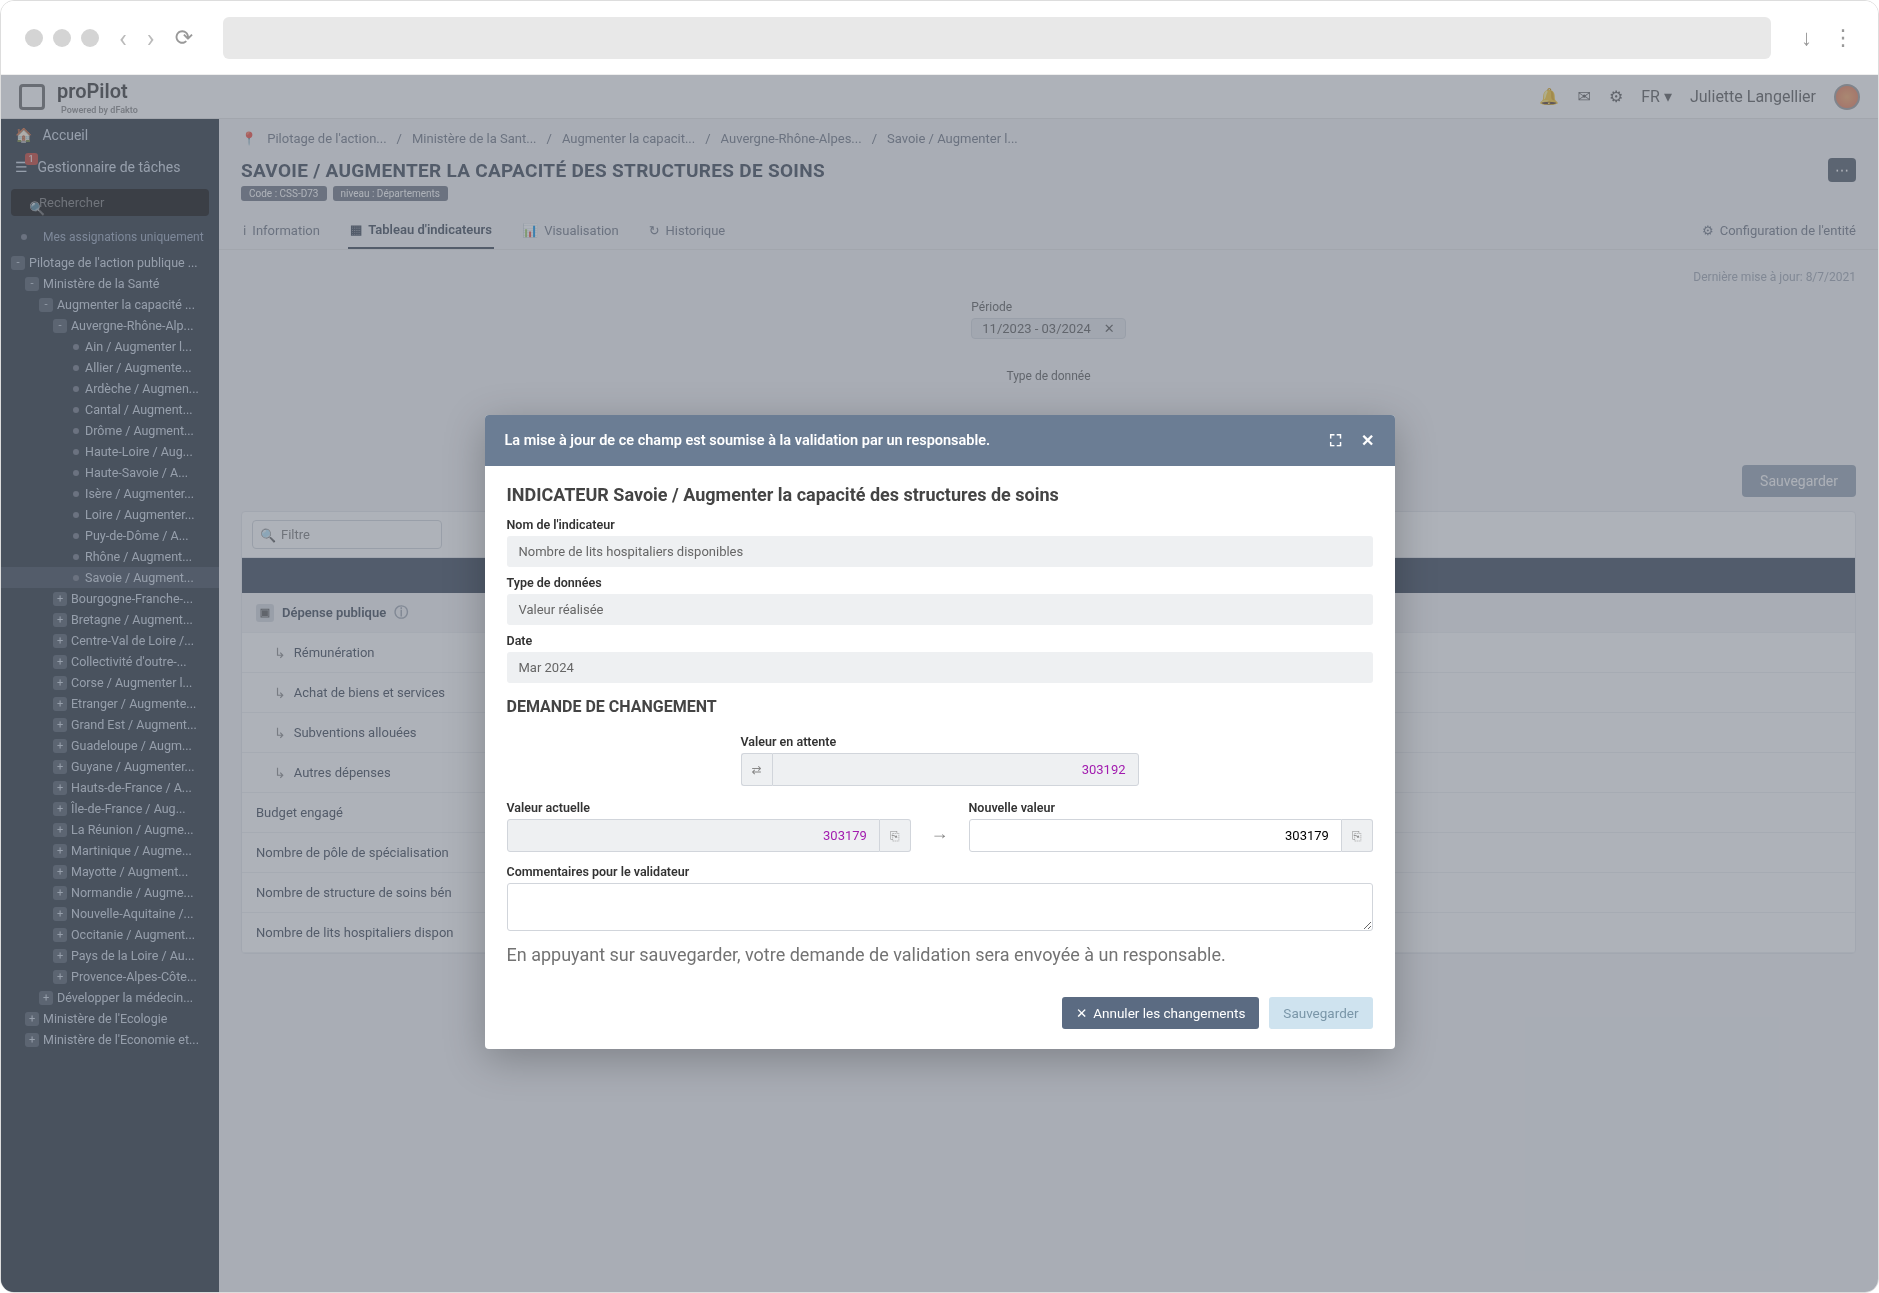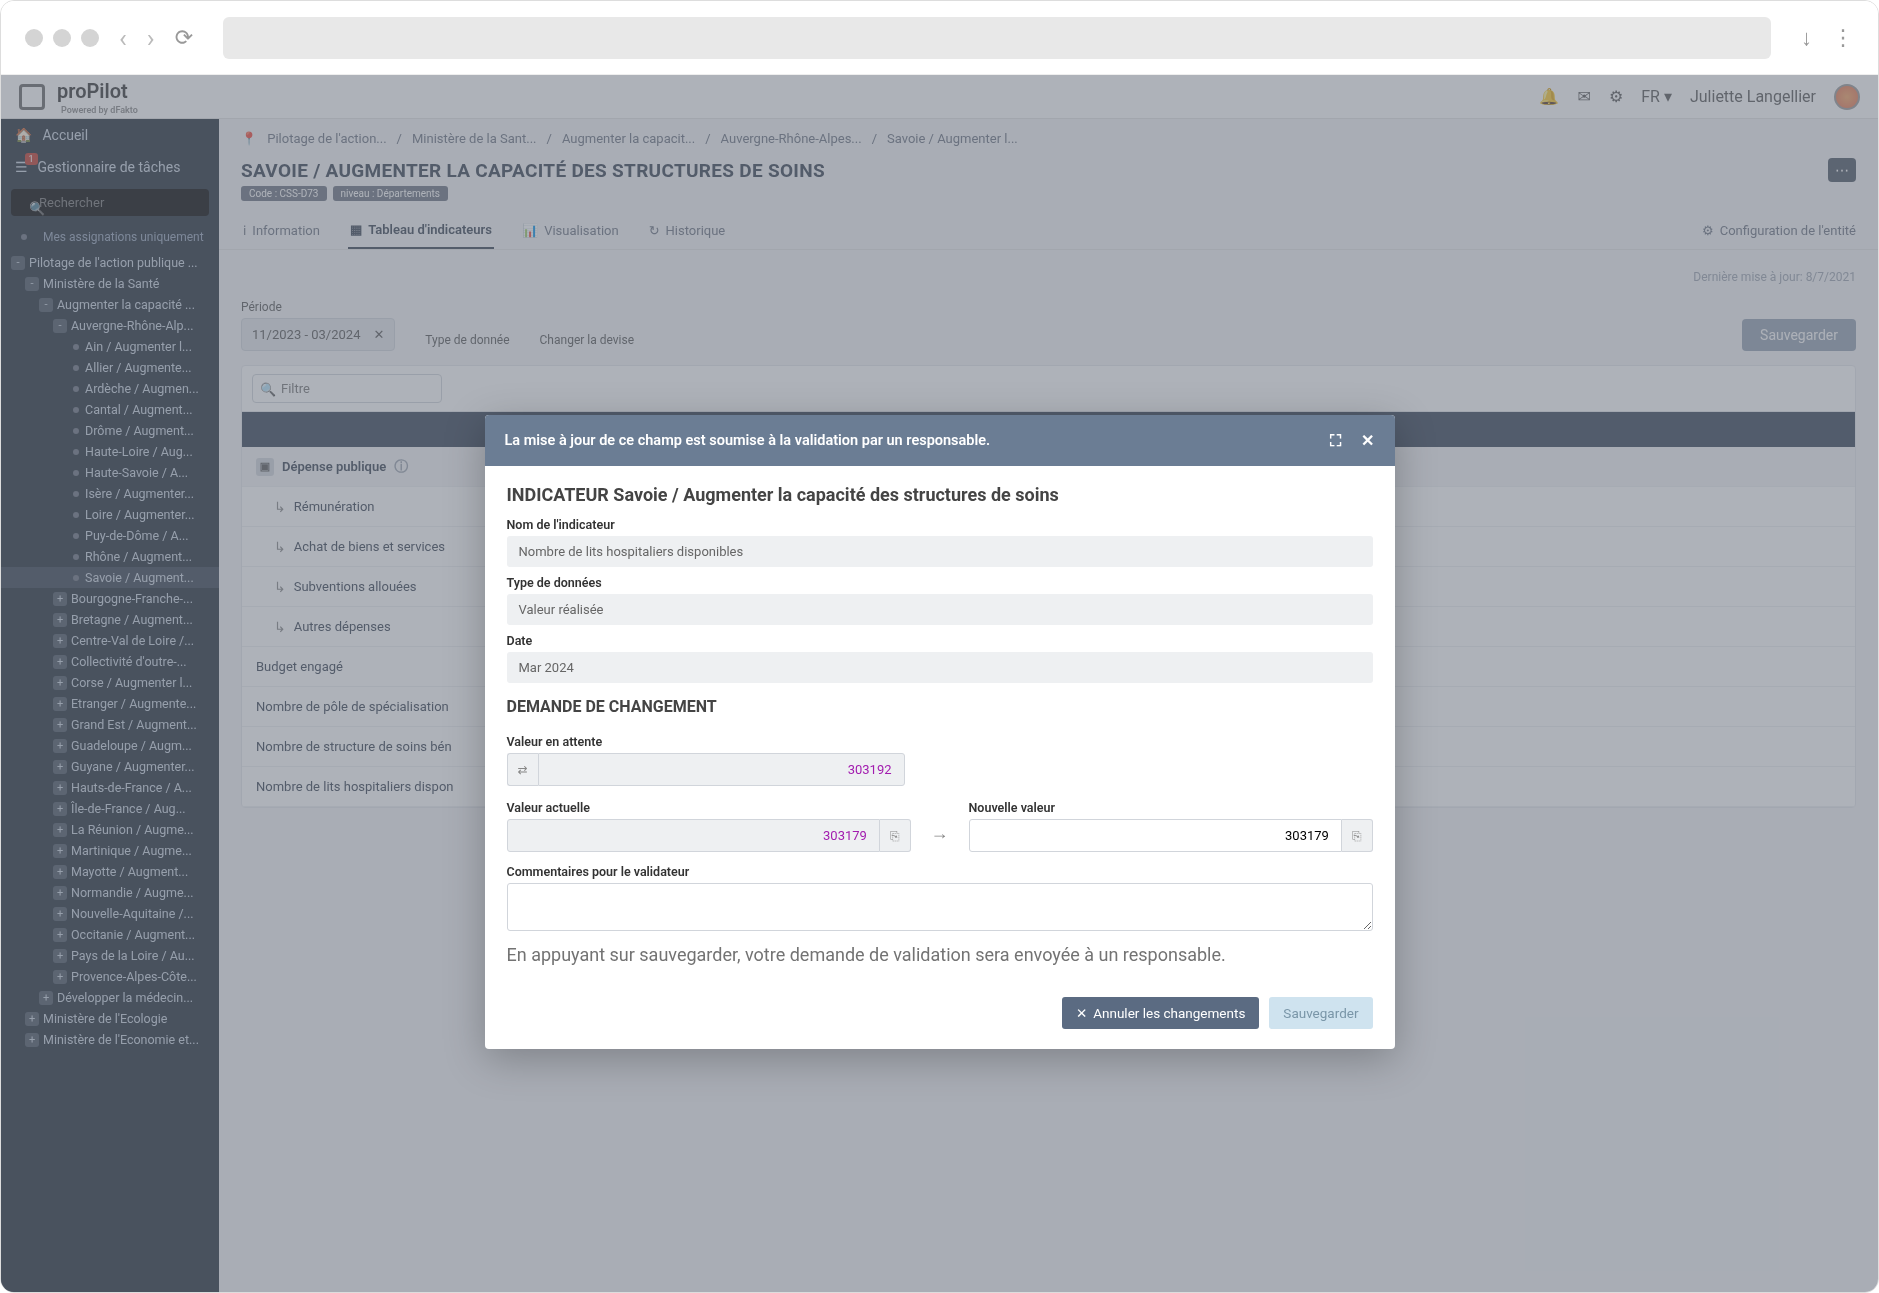--- a/index.html
+++ b/index.html
@@ -40,24 +40,24 @@
 .page-title { font-size:19px; font-weight:700; color:#374151; letter-spacing:.3px; }
 .more-btn { margin-left:auto; width:28px; height:24px; background:#4b5563; color:#fff; border-radius:4px; display:flex; align-items:center; justify-content:center; font-size:14px; }
 .badges { display:flex; gap:6px; padding:4px 22px 10px; }
 .badge { font-size:10px; background:#6b7280; color:#fff; padding:2px 8px; border-radius:3px; }
 .tabs { display:flex; align-items:center; gap:26px; padding:0 22px; border-bottom:1px solid #e5e5e5; font-size:13px; color:#6b7280; }
 .tab { display:flex; align-items:center; gap:6px; padding:10px 2px; cursor:pointer; }
 .tab.active { color:#374151; font-weight:600; border-bottom:2px solid #374151; margin-bottom:-1px; }
 .config-link { margin-left:auto; font-size:13px; color:#6b7280; display:flex; align-items:center; gap:6px; }
 .content { padding:20px 22px; }
 .last-update { text-align:right; font-size:12px; color:#9ca3af; margin-bottom:16px; }
-.filters { display:flex; gap:30px; align-items:flex-end; margin-bottom:14px; }
+.filters { display:flex; gap:30px; align-items:center; margin-bottom:14px;flex-direction:column; }
 .filter-col { font-size:12px; color:#555; }
 .filter-label { margin-bottom:4px; display:block; }
-.period-box { display:flex; align-items:center; background:#e5e7eb; border:1px solid #d1d5db; border-radius:4px; padding:8px 10px; font-size:13px; gap:13px; }
+.period-box { display:flex; align-items:center; background:#e5e7eb; border:1px solid #d1d5db; border-radius:4px; padding:2px 10px; font-size:13px; gap:13px; }
 .save-btn { margin-left:auto; background:#6b7d94; color:#fff; padding:8px 18px; border-radius:4px; font-size:14px; opacity:.7; }
 .table-wrap { background:#fff; border:1px solid #e5e7eb; border-radius:4px; }
 .filter-bar { padding:8px 10px; border-bottom:1px solid #e5e7eb; }
 .filter-bar input { width:100%; max-width:none; border:1px solid #d1d5db; border-radius:4px; padding:6px 10px 6px 28px; font-size:13px; }
 .filter-inner { position:relative; max-width:190px; }
 .filter-icon { position:absolute; left:8px; top:8px; color:#888; font-size:13px; }
 .thead { display:flex; background:#344255; color:#fff; font-size:13px; font-weight:600; }
 .th-name { flex:0 0 720px; padding:10px 14px; }
 .th-col { flex:0 0 220px; text-align:center; padding:10px 0; position:relative; }
 .th-nav { position:absolute; right:8px; top:10px; display:flex; gap:4px; }
@@ -80,21 +80,21 @@
 .mb-h2 { font-size:16px; font-weight:700; color:#444; margin:14px 0 10px; }
 .field-label { font-size:12.5px; font-weight:600; color:#333; margin:8px 0 4px; display:block; }
 .field-ro { background:#eef0f2; border-radius:3px; padding:8px 12px; font-size:13px; color:#666; }
 .change-grid { display:flex; gap:14px; align-items:flex-end; }
 .change-col { flex:1; }
 .arrow-col { flex:0 0 30px; text-align:center; color:#888; font-size:18px; padding-bottom:8px; }
 .input-box { display:flex; }
 .input-box input { flex:1; border:1px solid #d1d5db; padding:8px 12px; font-size:13px; text-align:right; border-radius:3px 0 0 3px; }
 .input-box.ro input { background:#eef0f2; color:#a21caf; }
 .input-suffix { background:#eef0f2; border:1px solid #d1d5db; border-left:none; padding:8px 10px; border-radius:0 3px 3px 0; color:#888; font-size:12px; display:flex; align-items:center; }
-.pending-row { display:flex; justify-content:flex-start; margin-bottom:6px; }
+.pending-row { display:flex; justify-content:center; margin-bottom:6px; }
 .pending-box { flex:0 0 398px; }
 textarea.comment { width:100%; border:1px solid #d1d5db; border-radius:3px; min-height:48px; padding:8px; font-size:13px; resize:vertical; }
 .hint { font-size:18px; color:#737373; margin-top:10px; }
 .modal-foot { display:flex; justify-content:flex-end; gap:10px; padding:14px 22px 20px; }
 .btn { padding:8px 14px; border-radius:3px; font-size:13.5px; display:flex; align-items:center; gap:6px; cursor:pointer; }
 .btn-cancel { background:#5b6b82; color:#fff; }
 .btn-save { background:#cfe3ef; color:#7a96a8; }
 .pending-chip { display:inline-flex; align-items:center; gap:4px; background:#d1d5db; color:#555; font-size:11px; padding:2px 6px; border-radius:3px; margin-right:6px; }
 </style>
 </head>

